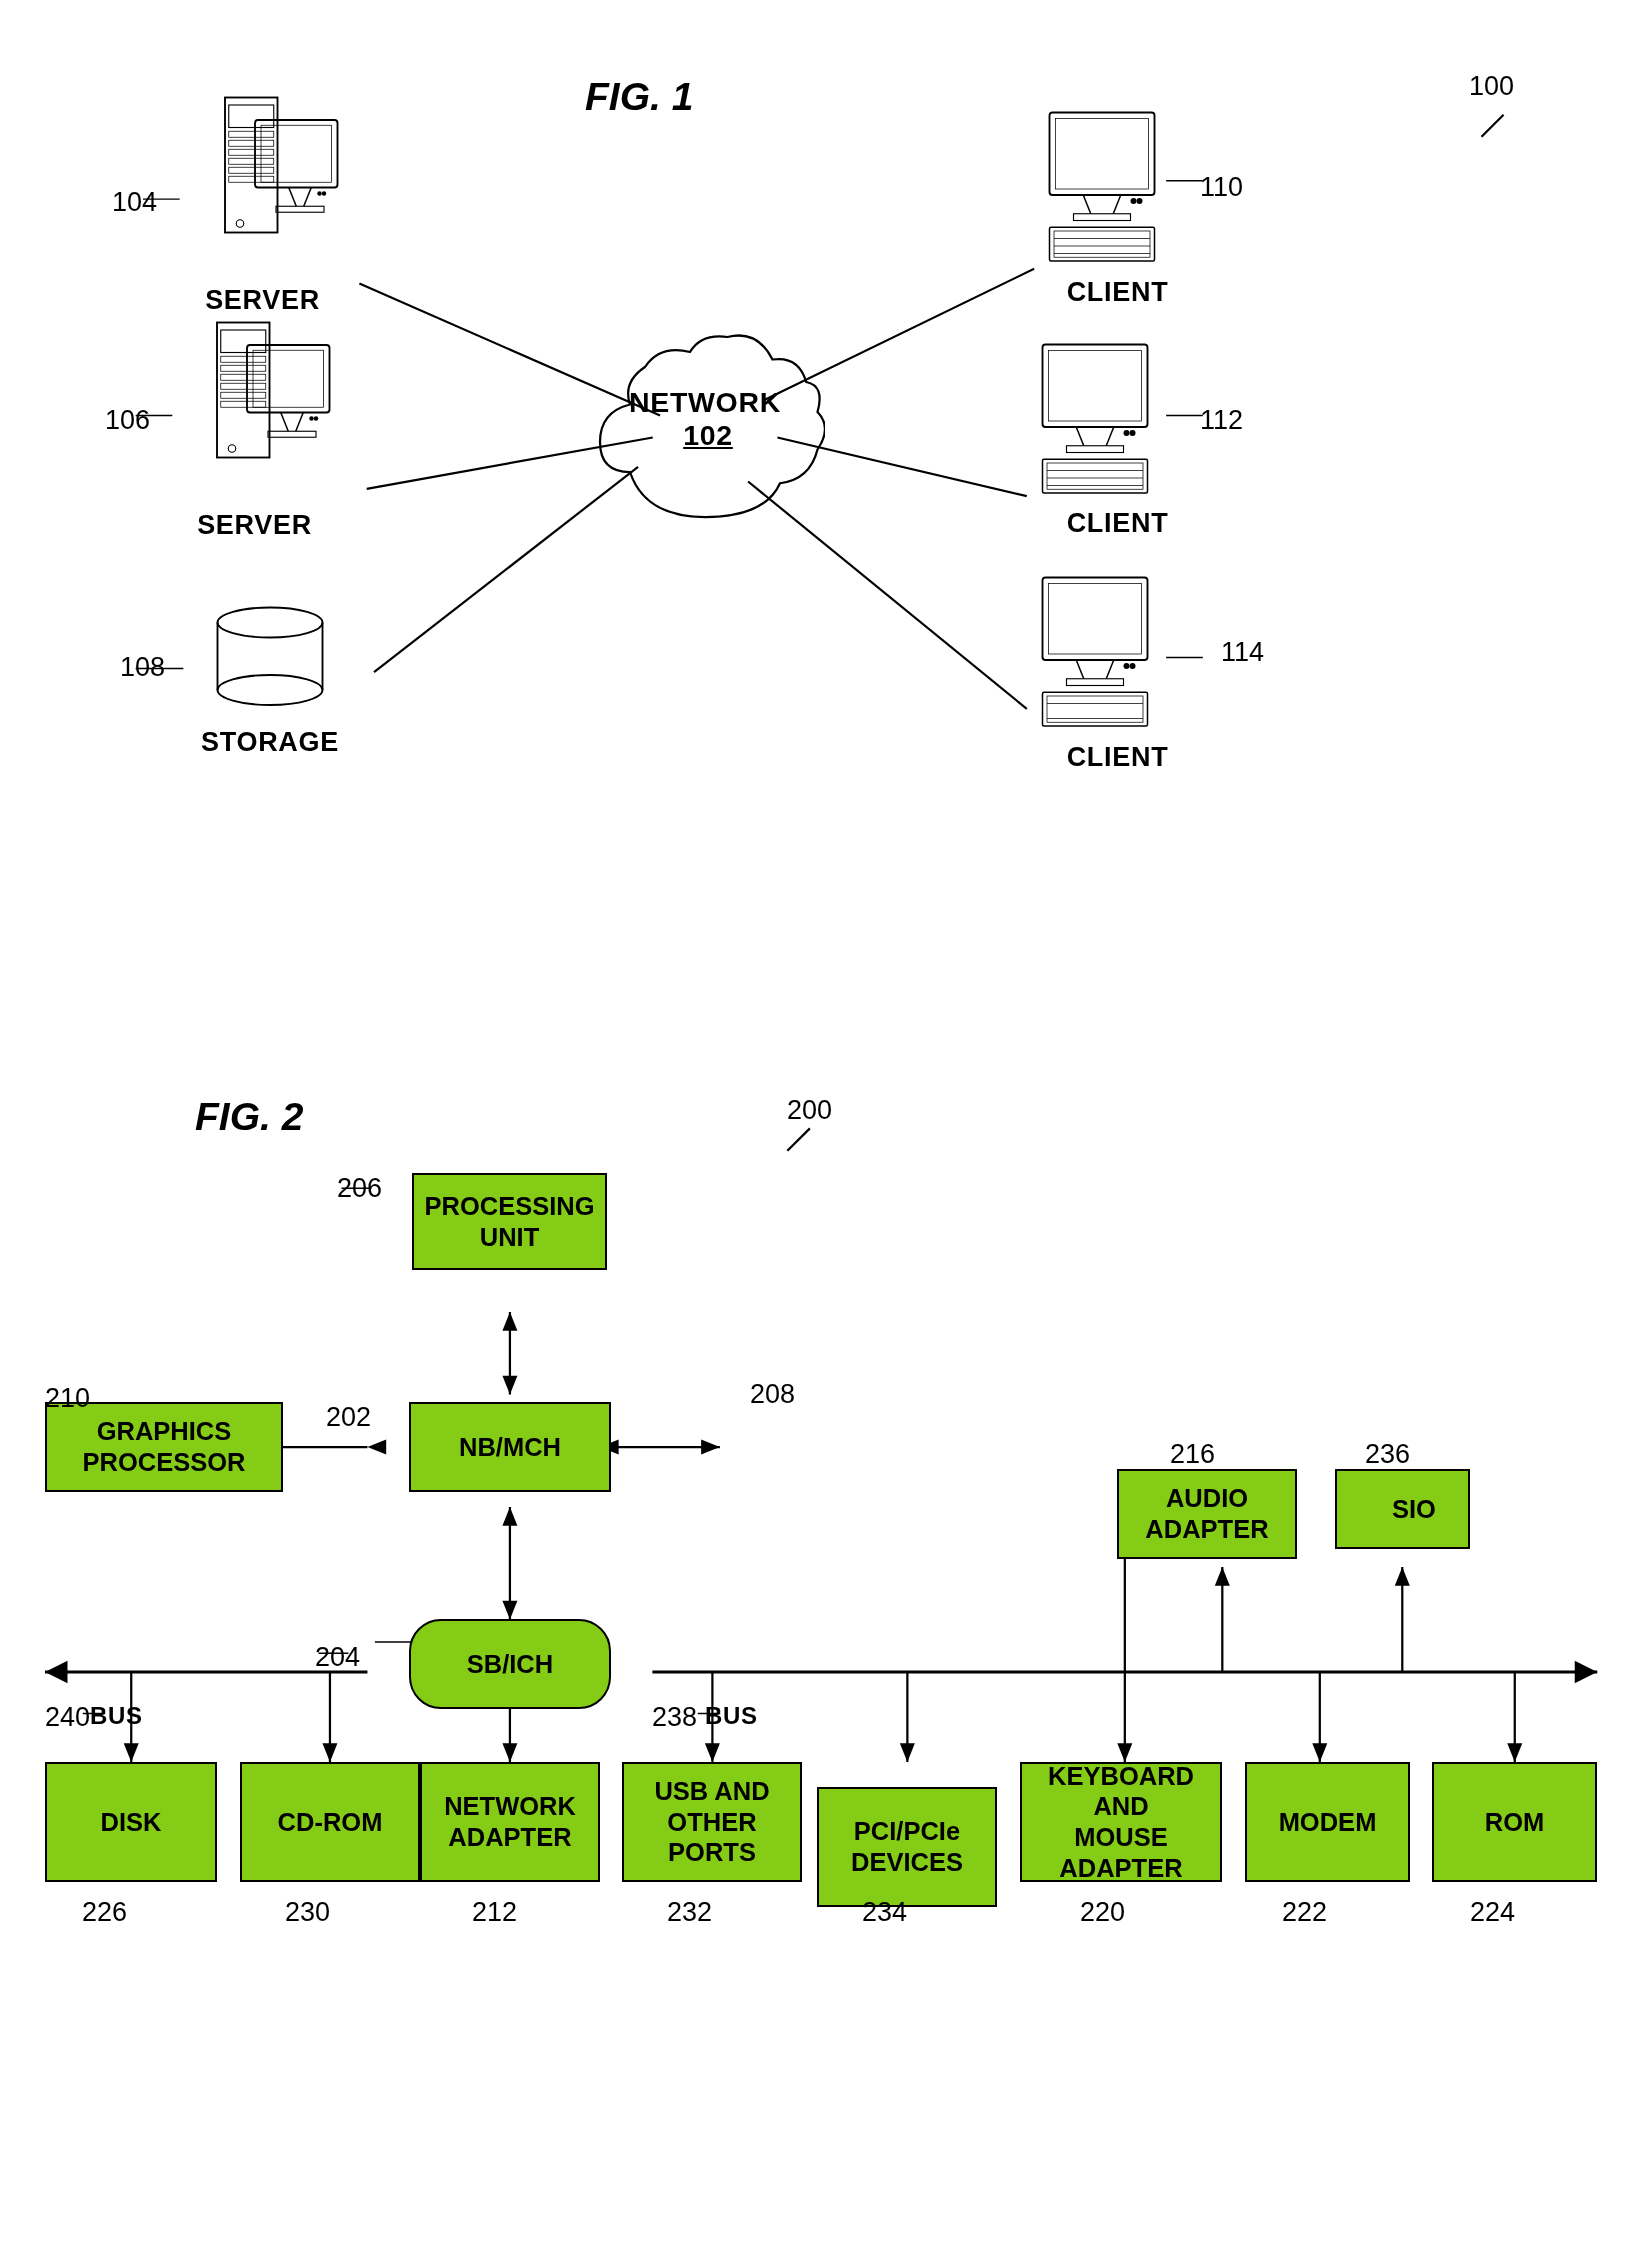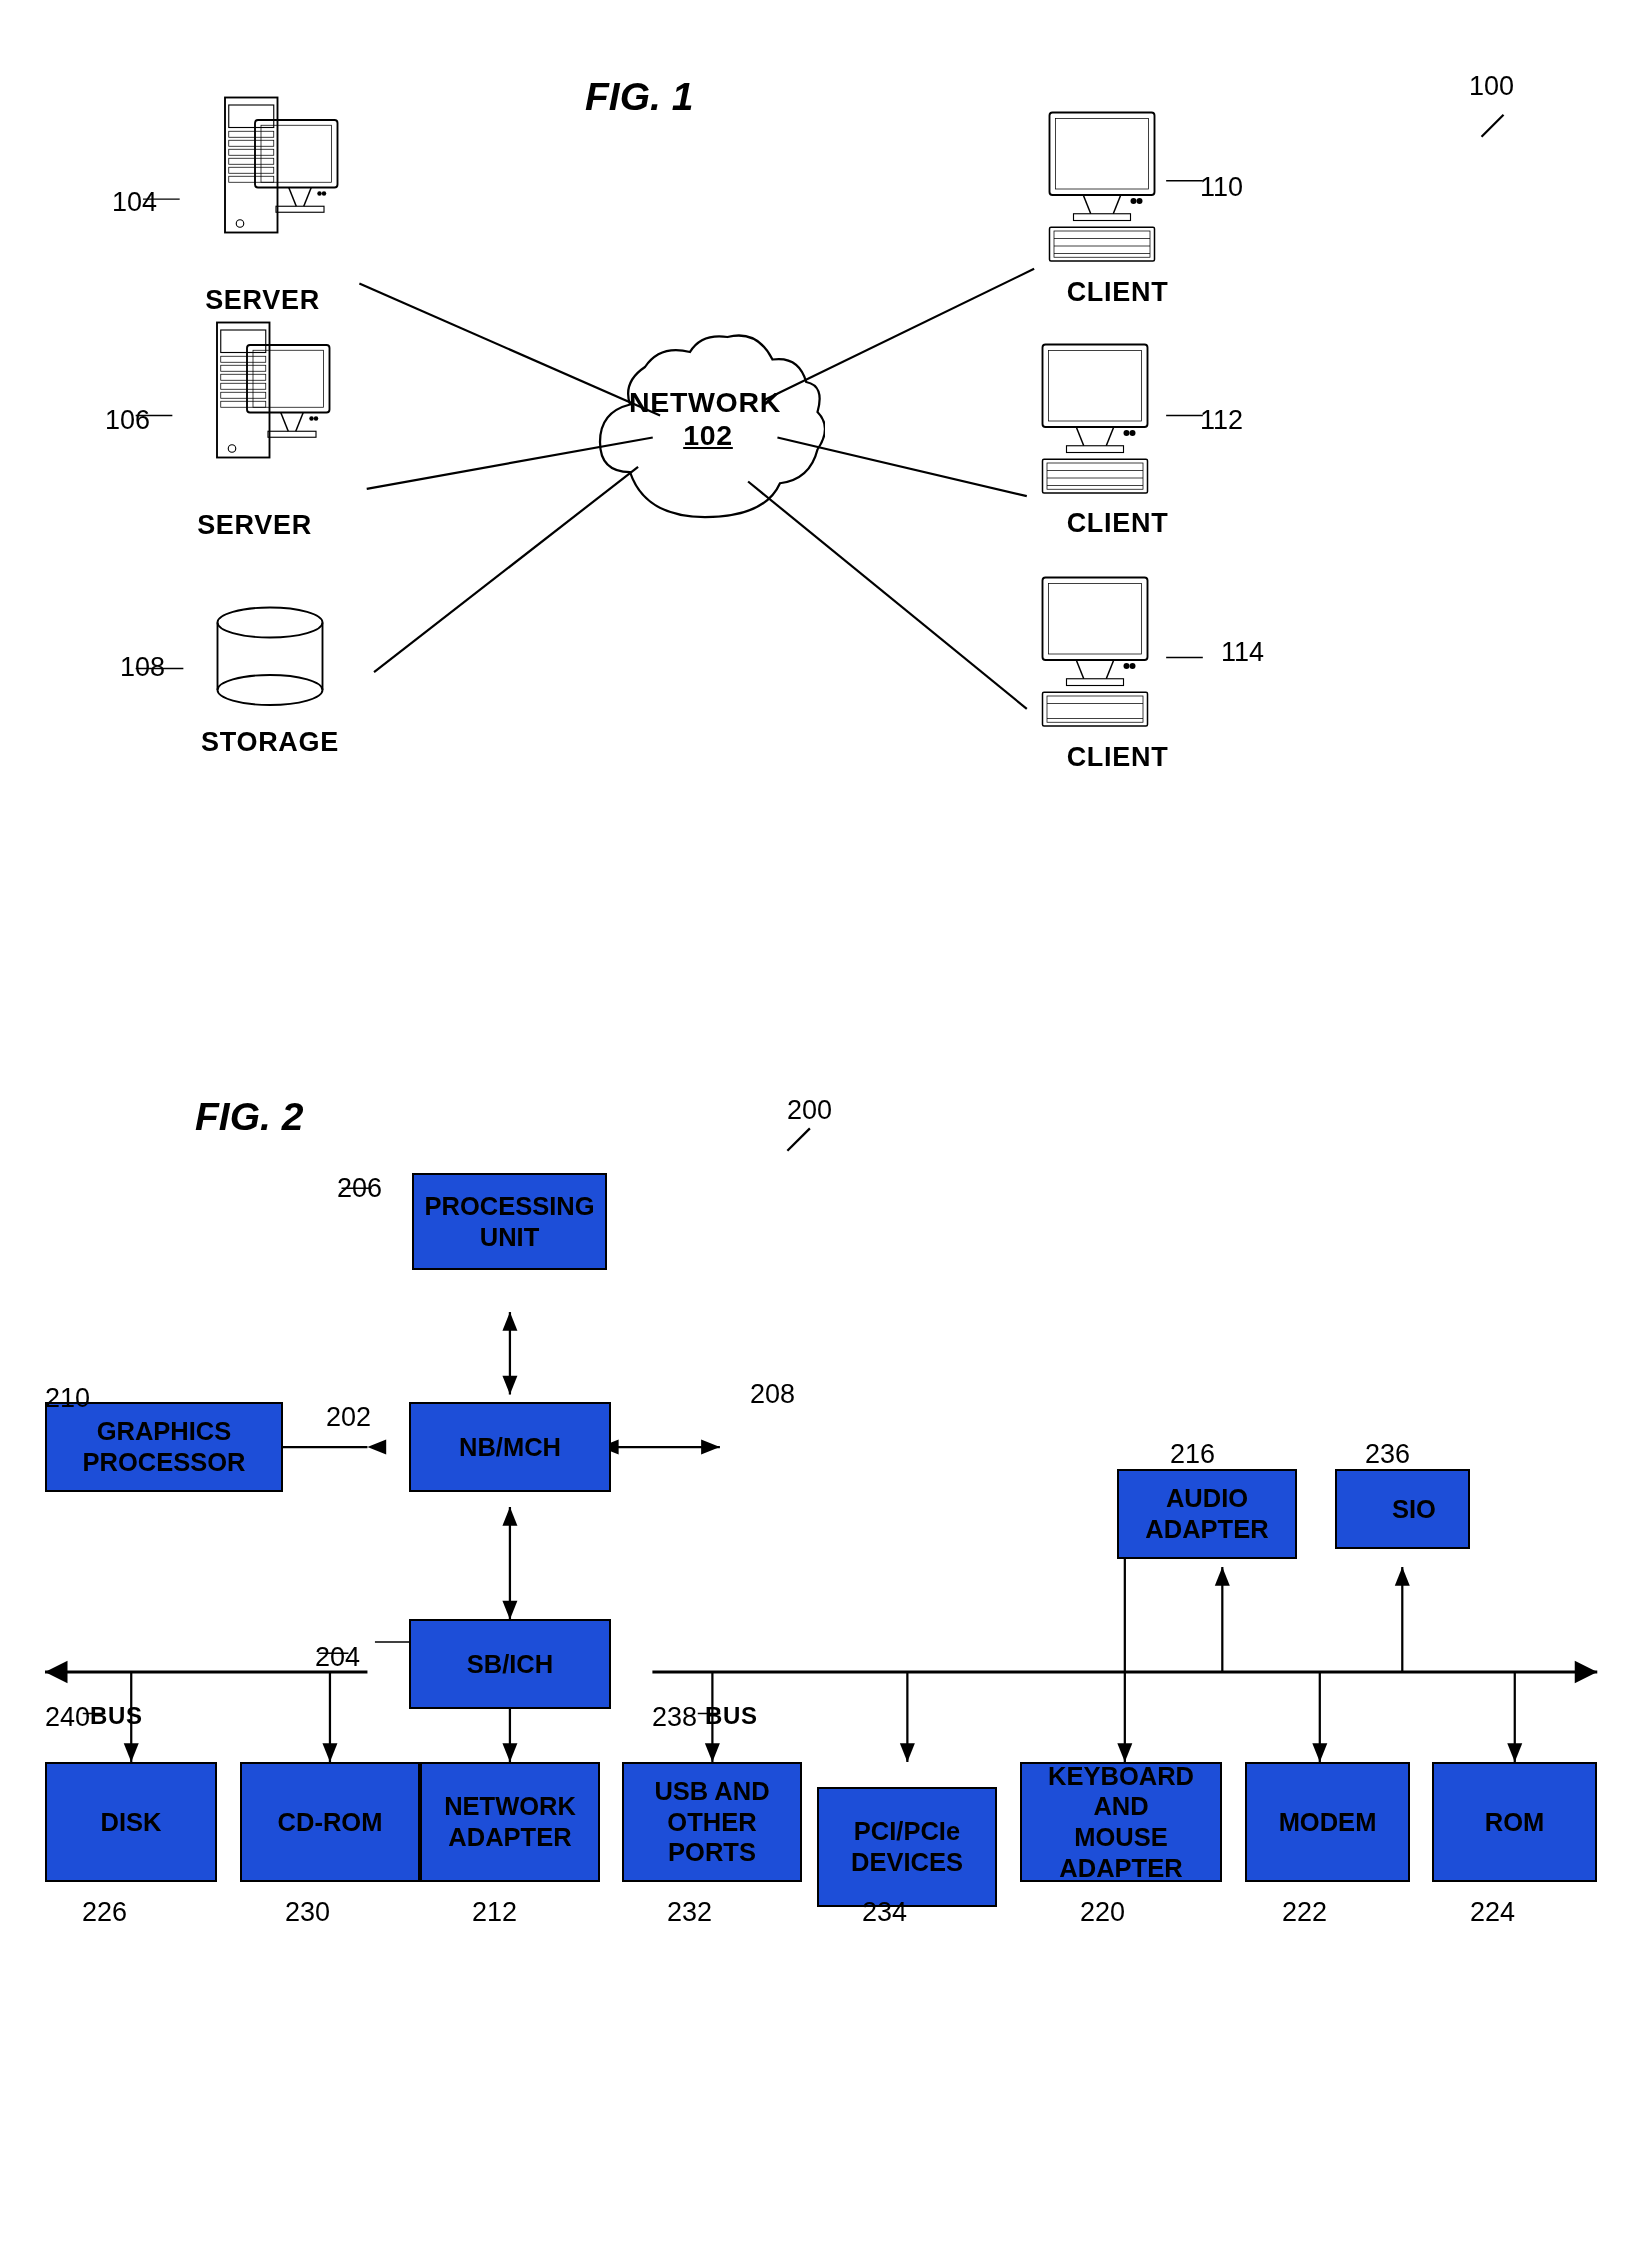--- a/index.html
+++ b/index.html
@@ -54,21 +54,21 @@
     }
 
     .ref-num {
       font-size: 27px;
       position: absolute;
     }
 
     
     .box {
       border: 2.2px solid #000;
-      background: #1d4ed8;
+      background: #84cc16;
       position: absolute;
       display: flex;
       align-items: center;
       justify-content: center;
       text-align: center;
       font-size: 25.5px;
       font-weight: bold;
       padding: 6px;
       line-height: 1.2;
     }
@@ -337,21 +337,21 @@
     </div>
     <div class="ref-num" style="top:330px; left:326px;">202</div>
 
     <div class="ref-num" style="top:307px; left:750px;">208</div>
 
     <div class="box" style="top:330px; left:45px; width:238px; height:90px;">
       <span>GRAPHICS<br>PROCESSOR</span>
     </div>
     <div class="ref-num" style="top:311px; left:45px;">210</div>
 
-    <div class="box" style="top:547px; left:409px; width:202px; height:90px;">
+    <div class="box" style="top:547px; left:409px; width:202px; height:90px;border-radius:32px;">
       <span>SB/ICH</span>
     </div>
     <div class="ref-num" style="top:570px; left:315px;">204</div>
     <svg style="position:absolute;top:570px;left:311px;width:45px;height:22.5px;" viewBox="0 0 60 30" width="45" height="22.5">
       <line x1="50" y1="15" x2="10" y2="15" stroke="#000" stroke-width="2"></line>
     </svg>
 
     <div class="box" style="top:397px; left:1117px; width:180px; height:90px;">
       <span>AUDIO<br>ADAPTER</span>
     </div>

